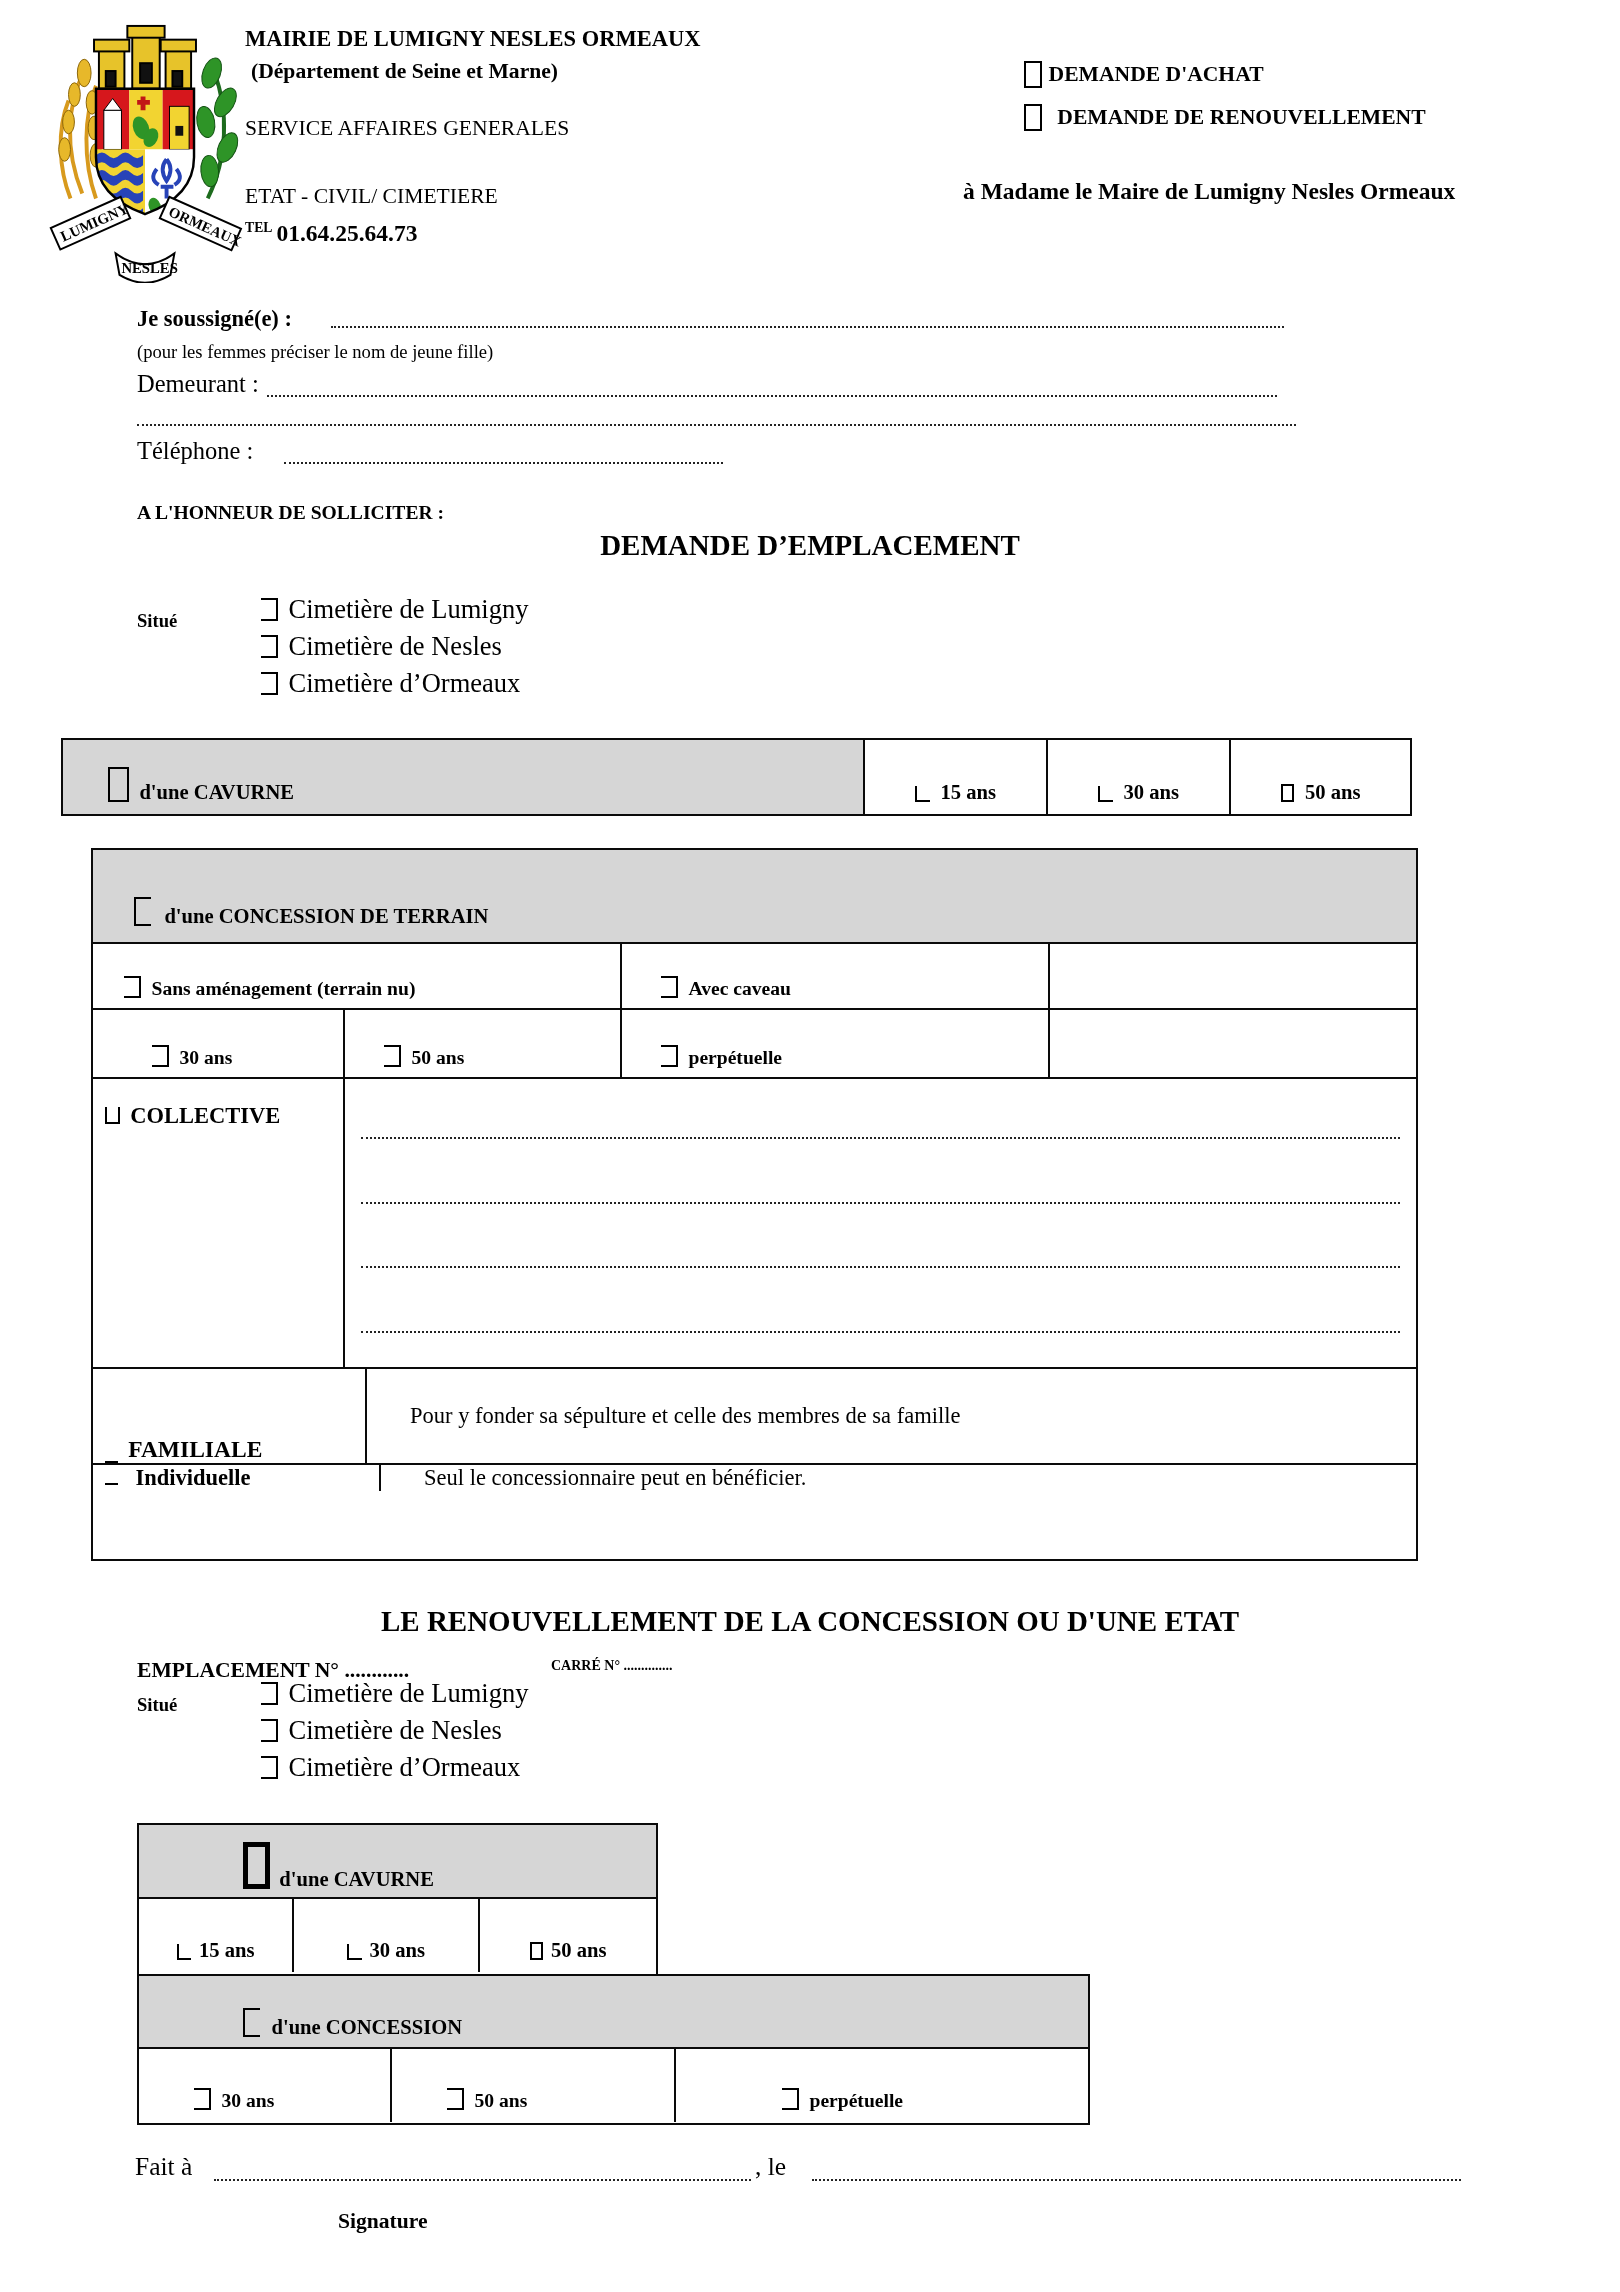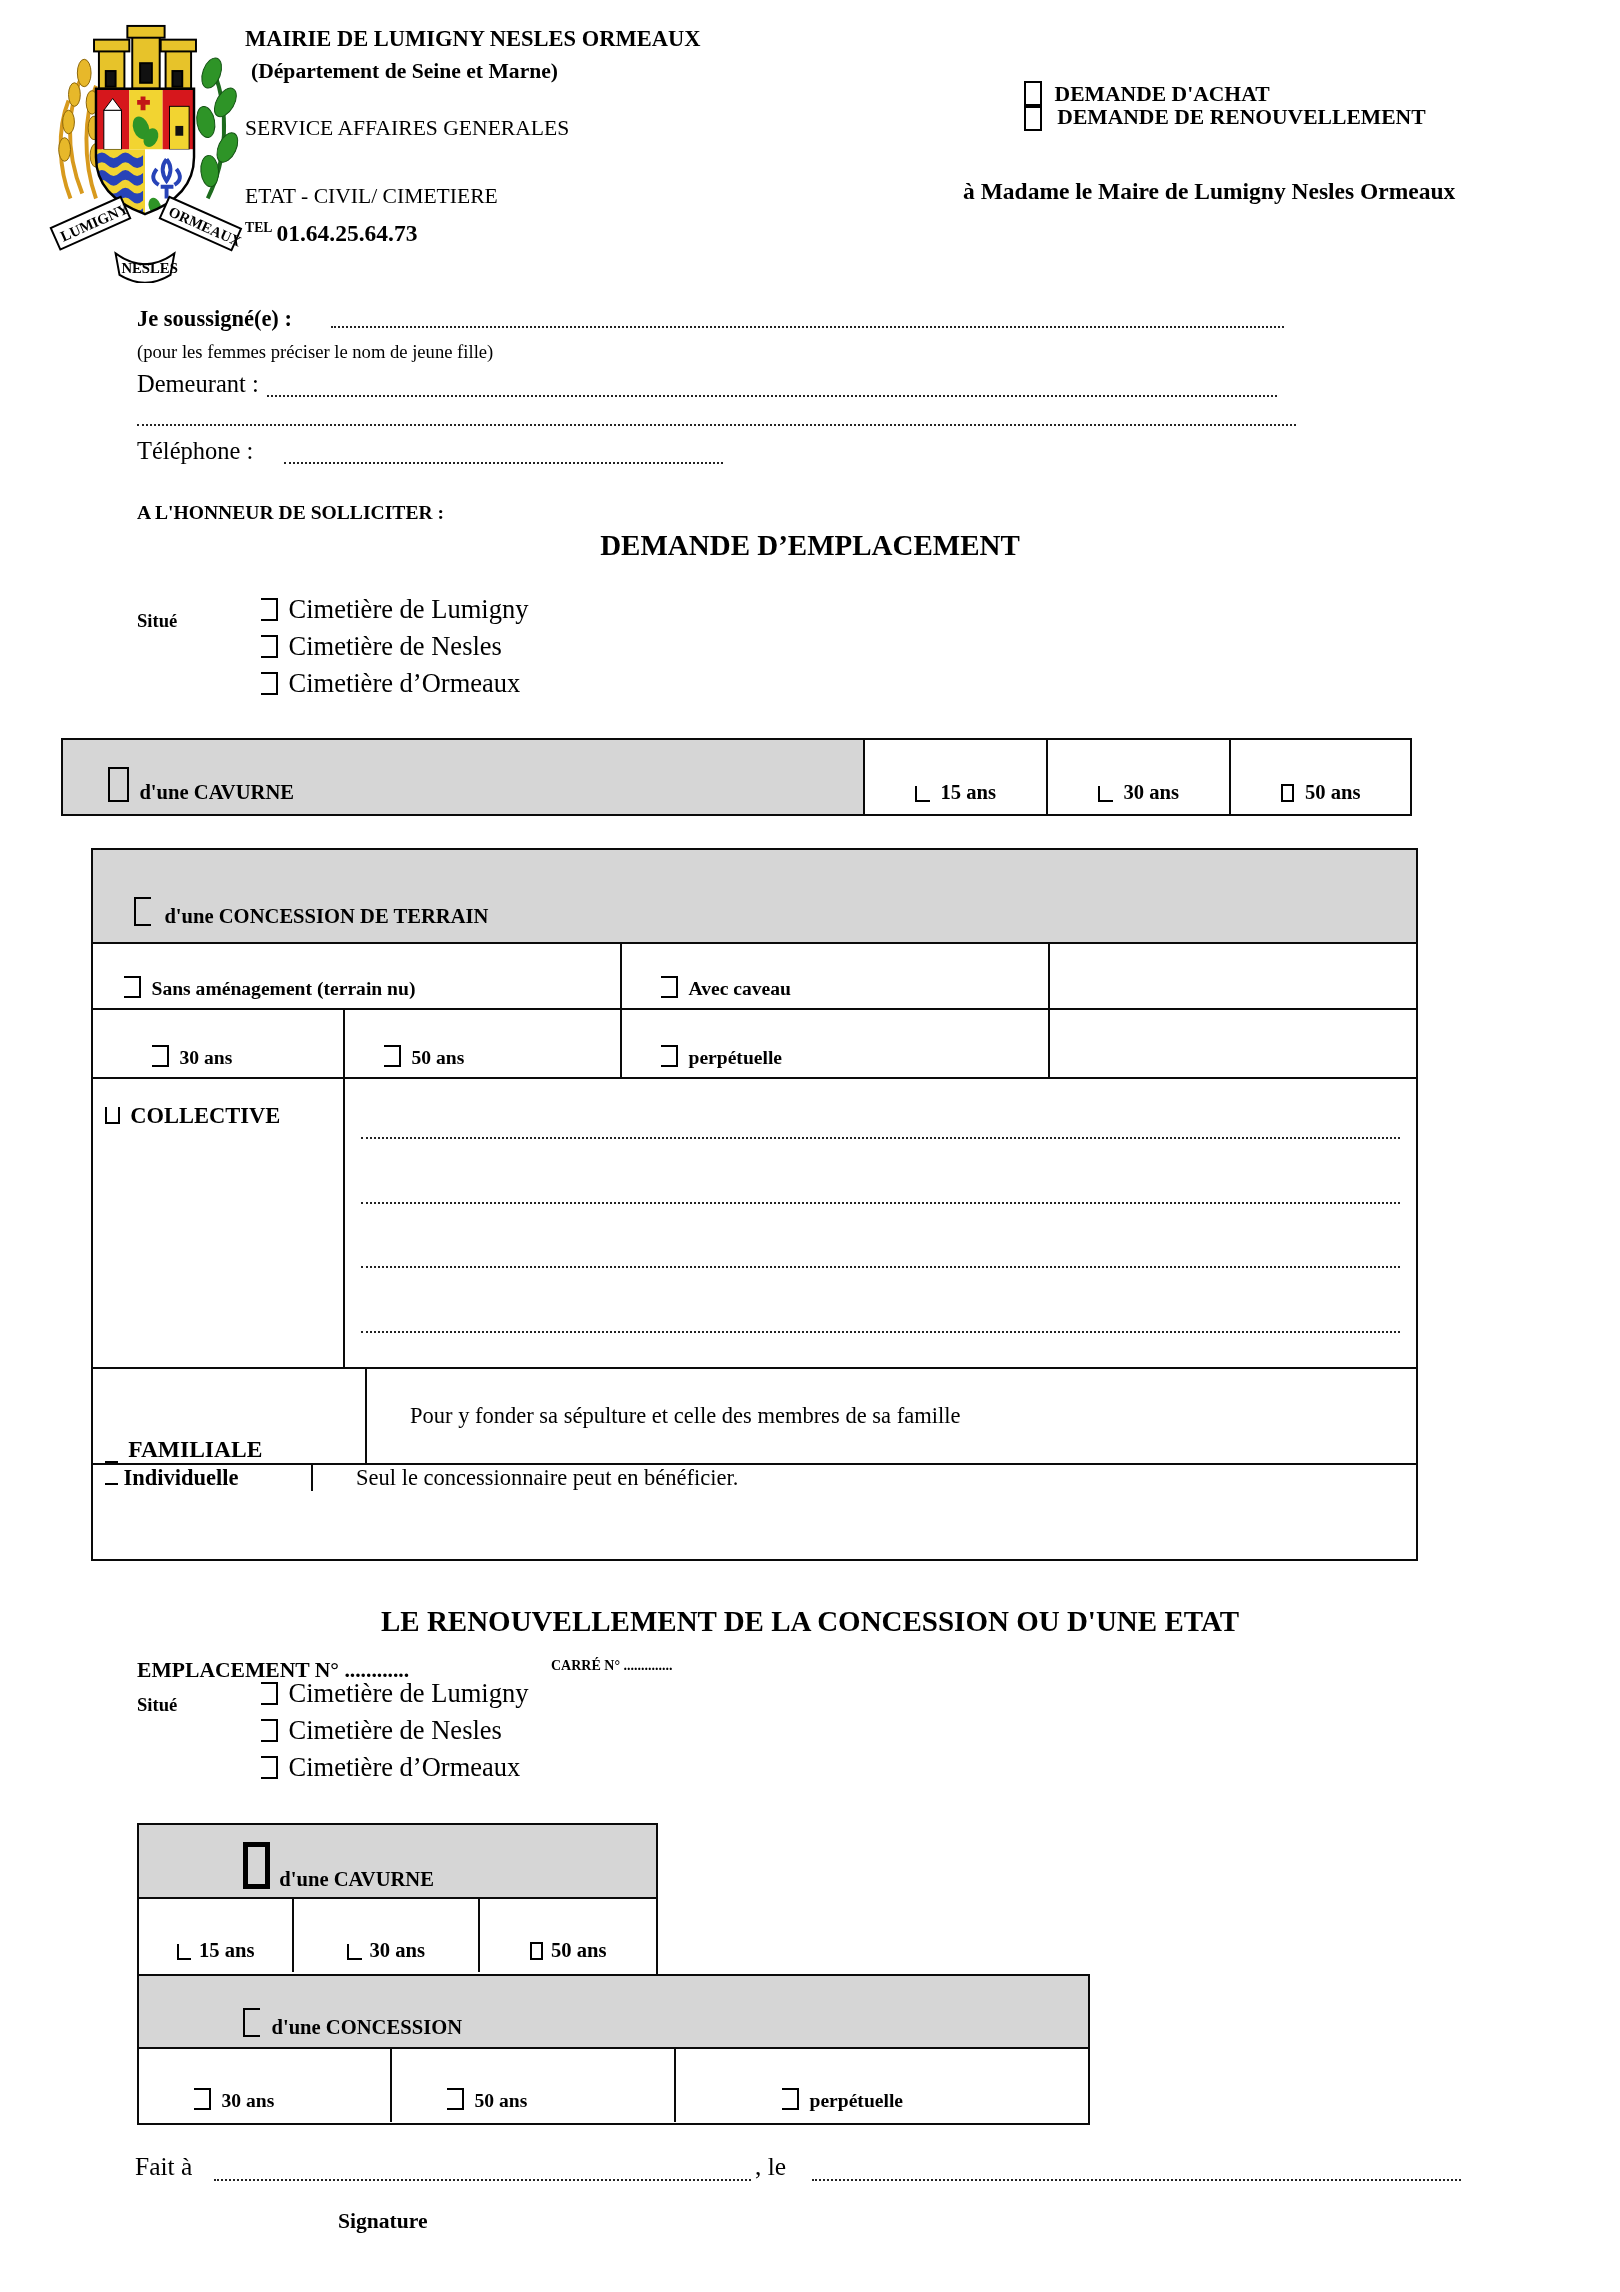--- a/index.html
+++ b/index.html
@@ -134,21 +134,21 @@
 
   <div class="abs b" style="left:245px; top:25.5px; font-size:22.5px;">MAIRIE DE LUMIGNY NESLES ORMEAUX</div>
   <div class="abs b" style="left:251px; top:59px; font-size:21.6px;">(Département de Seine et Marne)</div>
   <div class="abs" style="left:245px; top:116px; font-size:21.6px;">SERVICE AFFAIRES GENERALES</div>
   <div class="abs" style="left:245px; top:184px; font-size:21.6px;">ETAT - CIVIL/ CIMETIERE</div>
   <div class="abs" style="left:245px; top:220px;">
     <span class="b" style="font-size:13.7px; vertical-align:top;">TEL</span>
     <span class="b" style="font-size:23.5px;">01.64.25.64.73</span>
   </div>
 
-  <div class="abs" style="left:1024px; top:61px; display:flex; align-items:center; gap:13px;margin-top:20px;">
+  <div class="abs" style="left:1024px; top:61px; display:flex; align-items:center; gap:7px;">
     <span class="g g-rect"></span>
     <span class="b" style="font-size:21.6px;">DEMANDE D'ACHAT</span>
   </div>
   <div class="abs" style="left:1024px; top:104px; display:flex; align-items:center; gap:15.7px;">
     <span class="g g-rect"></span>
     <span class="b" style="font-size:21.6px;">DEMANDE DE RENOUVELLEMENT</span>
   </div>
   <div class="abs b" style="left:963px; top:178px; font-size:23.5px;">à Madame le Maire de Lumigny Nesles Ormeaux</div>
 
   <div class="abs b" style="left:137px; top:306px; font-size:22.5px;">Je soussigné(e) :</div>
@@ -243,21 +243,21 @@
       </div>
     </div>
     <div class="row bb" style="height:96px;">
       <div class="br" style="width:274px; display:flex; align-items:flex-end; gap:9.8px; padding-left:11.8px;">
         <span class="g g-under"></span>
         <span class="b" style="font-size:23.5px;">FAMILIALE</span>
       </div>
       <div style="flex:1; display:flex; align-items:center; padding-left:43px; font-size:22.5px;">Pour y fonder sa sépulture et celle des membres de sa famille</div>
     </div>
     <div class="row" style="flex:1;">
-      <div class="br" style="width:220px; display:flex; align-items:center; gap:5px; padding-left:11.8px;">
+      <div class="br" style="width:288px; display:flex; align-items:center; gap:17px; padding-left:11.8px;">
         <span class="g g-under"></span>
         <span class="b" style="font-size:22.5px;">Individuelle</span>
       </div>
       <div style="flex:1; display:flex; align-items:center; padding-left:43px; font-size:22.5px;">Seul le concessionnaire peut en bénéficier.</div>
     </div>
   </div>
 
   <div class="abs b" style="left:0; top:1605px; width:1620px; text-align:center; font-size:29px;">LE RENOUVELLEMENT DE LA CONCESSION OU D'UNE ETAT</div>
 
   <div class="abs b" style="left:137px; top:1658px; font-size:21.6px;">EMPLACEMENT N° ............</div>

